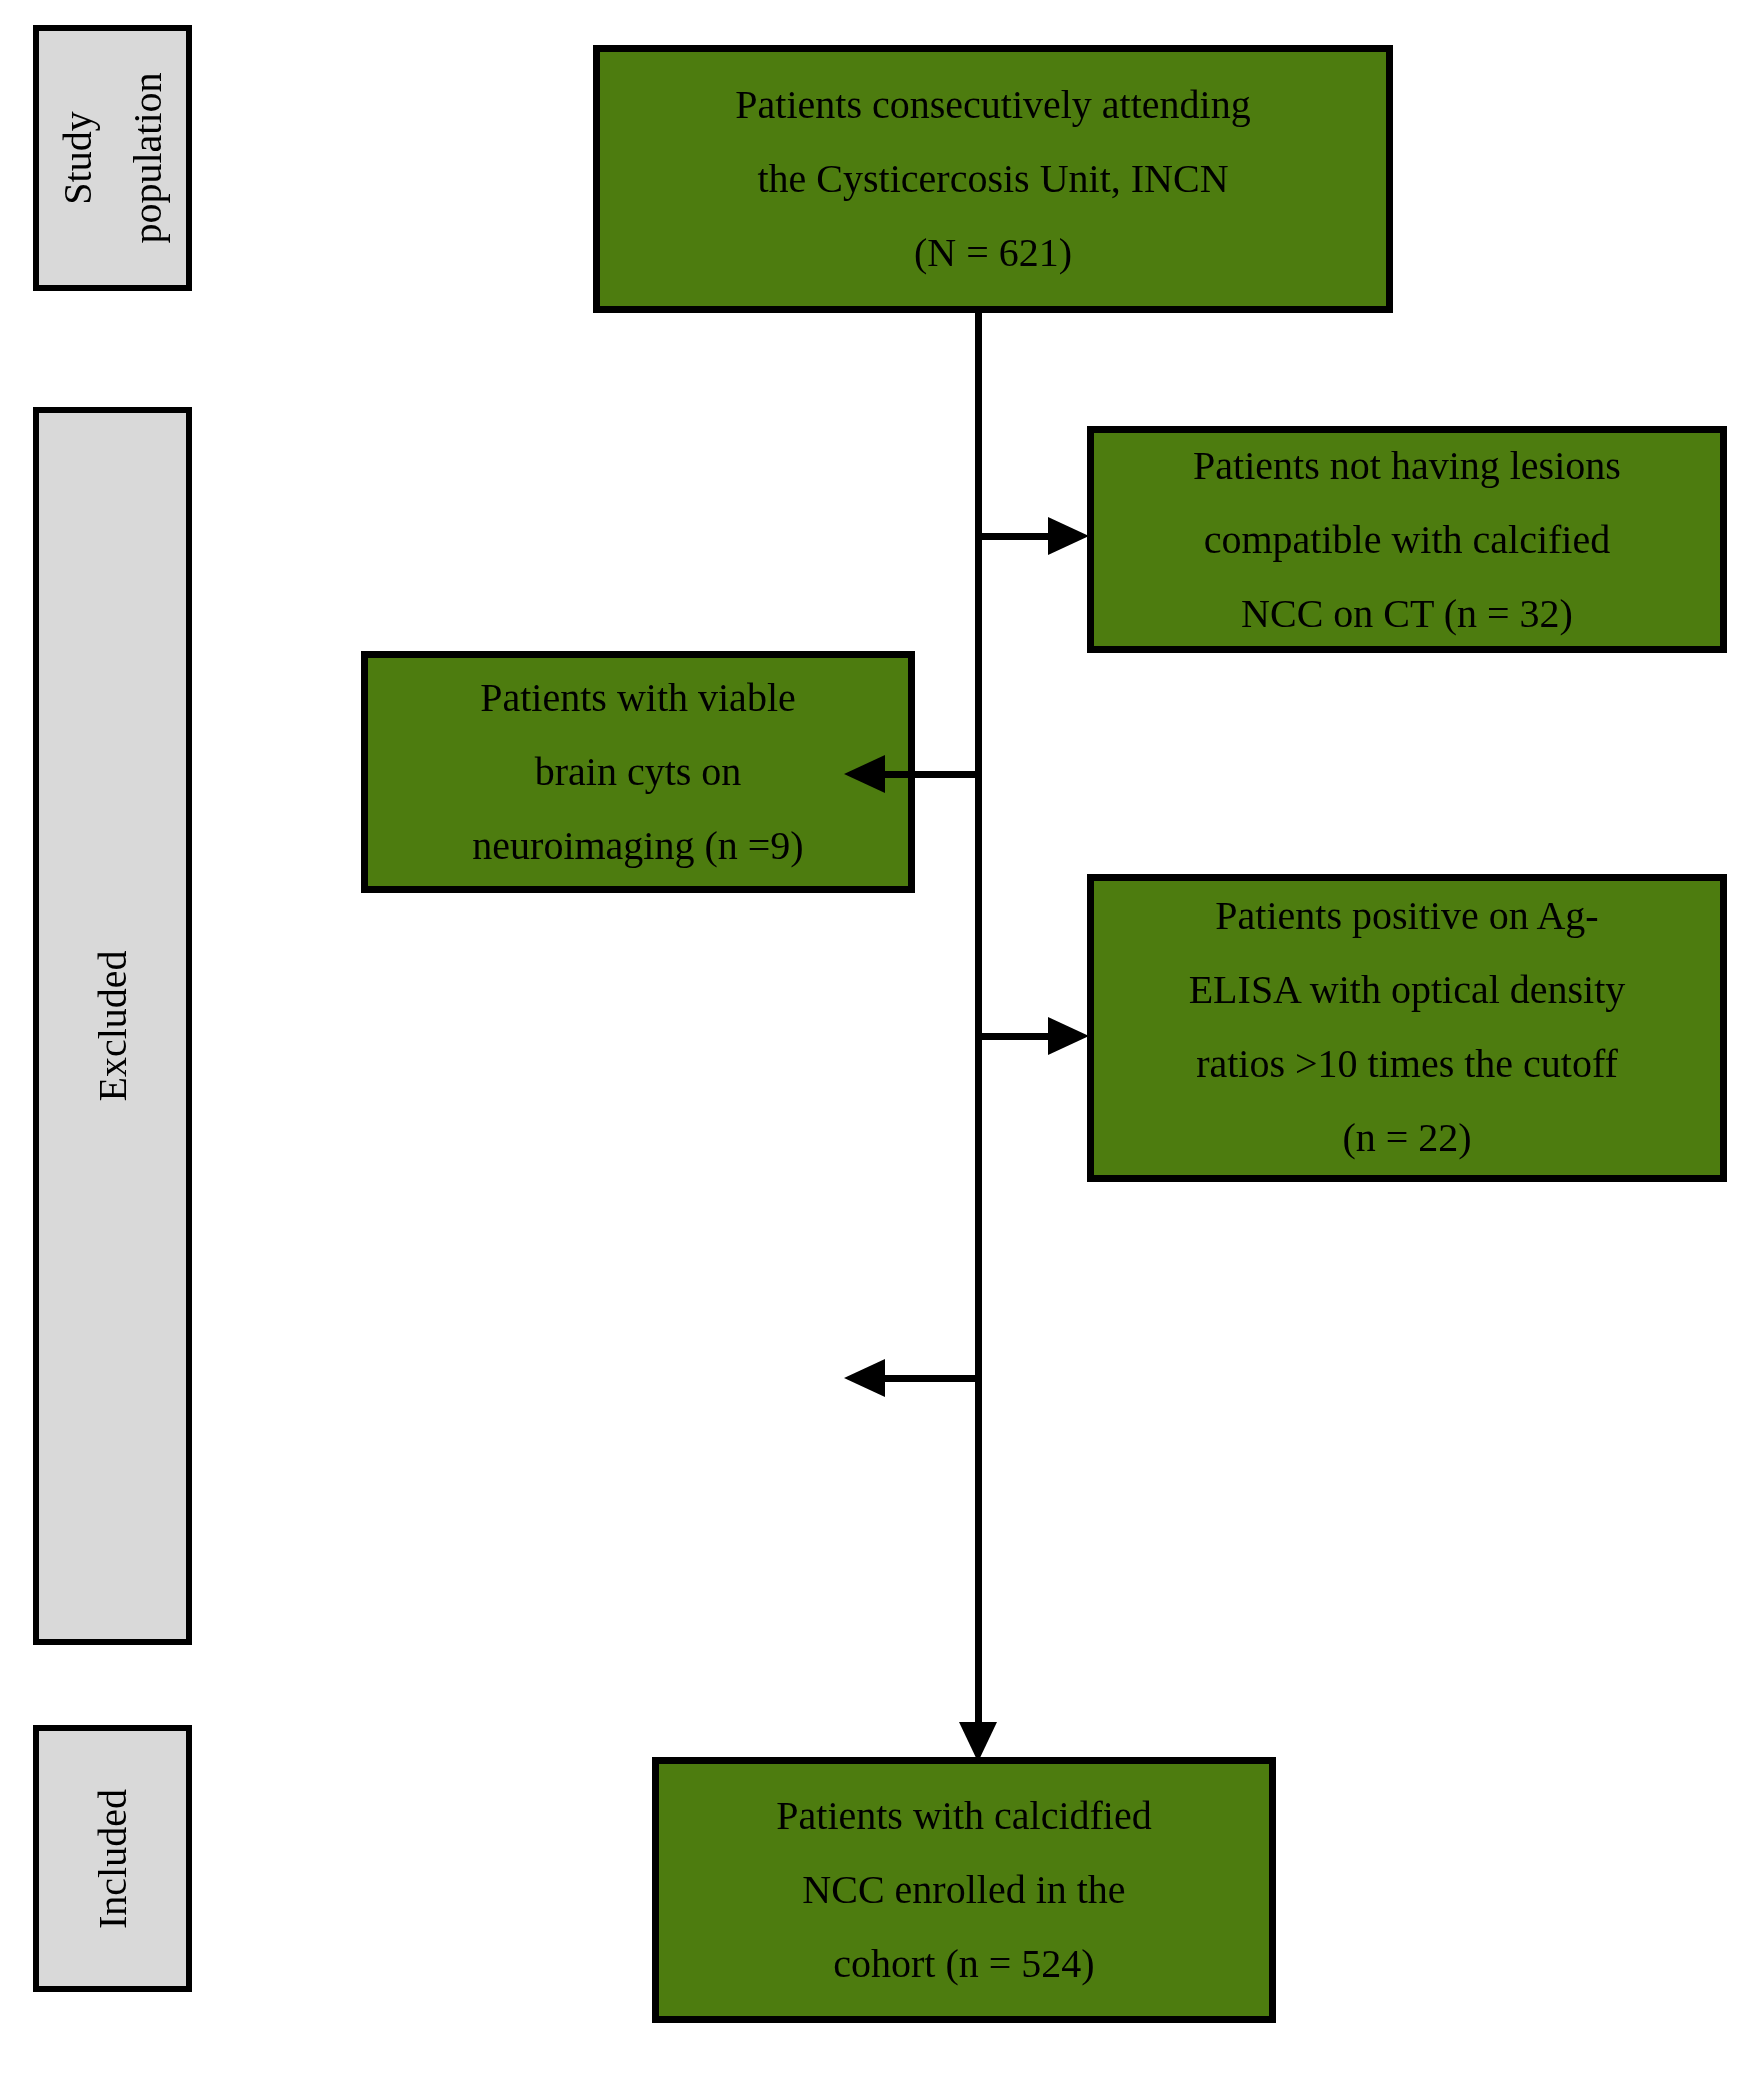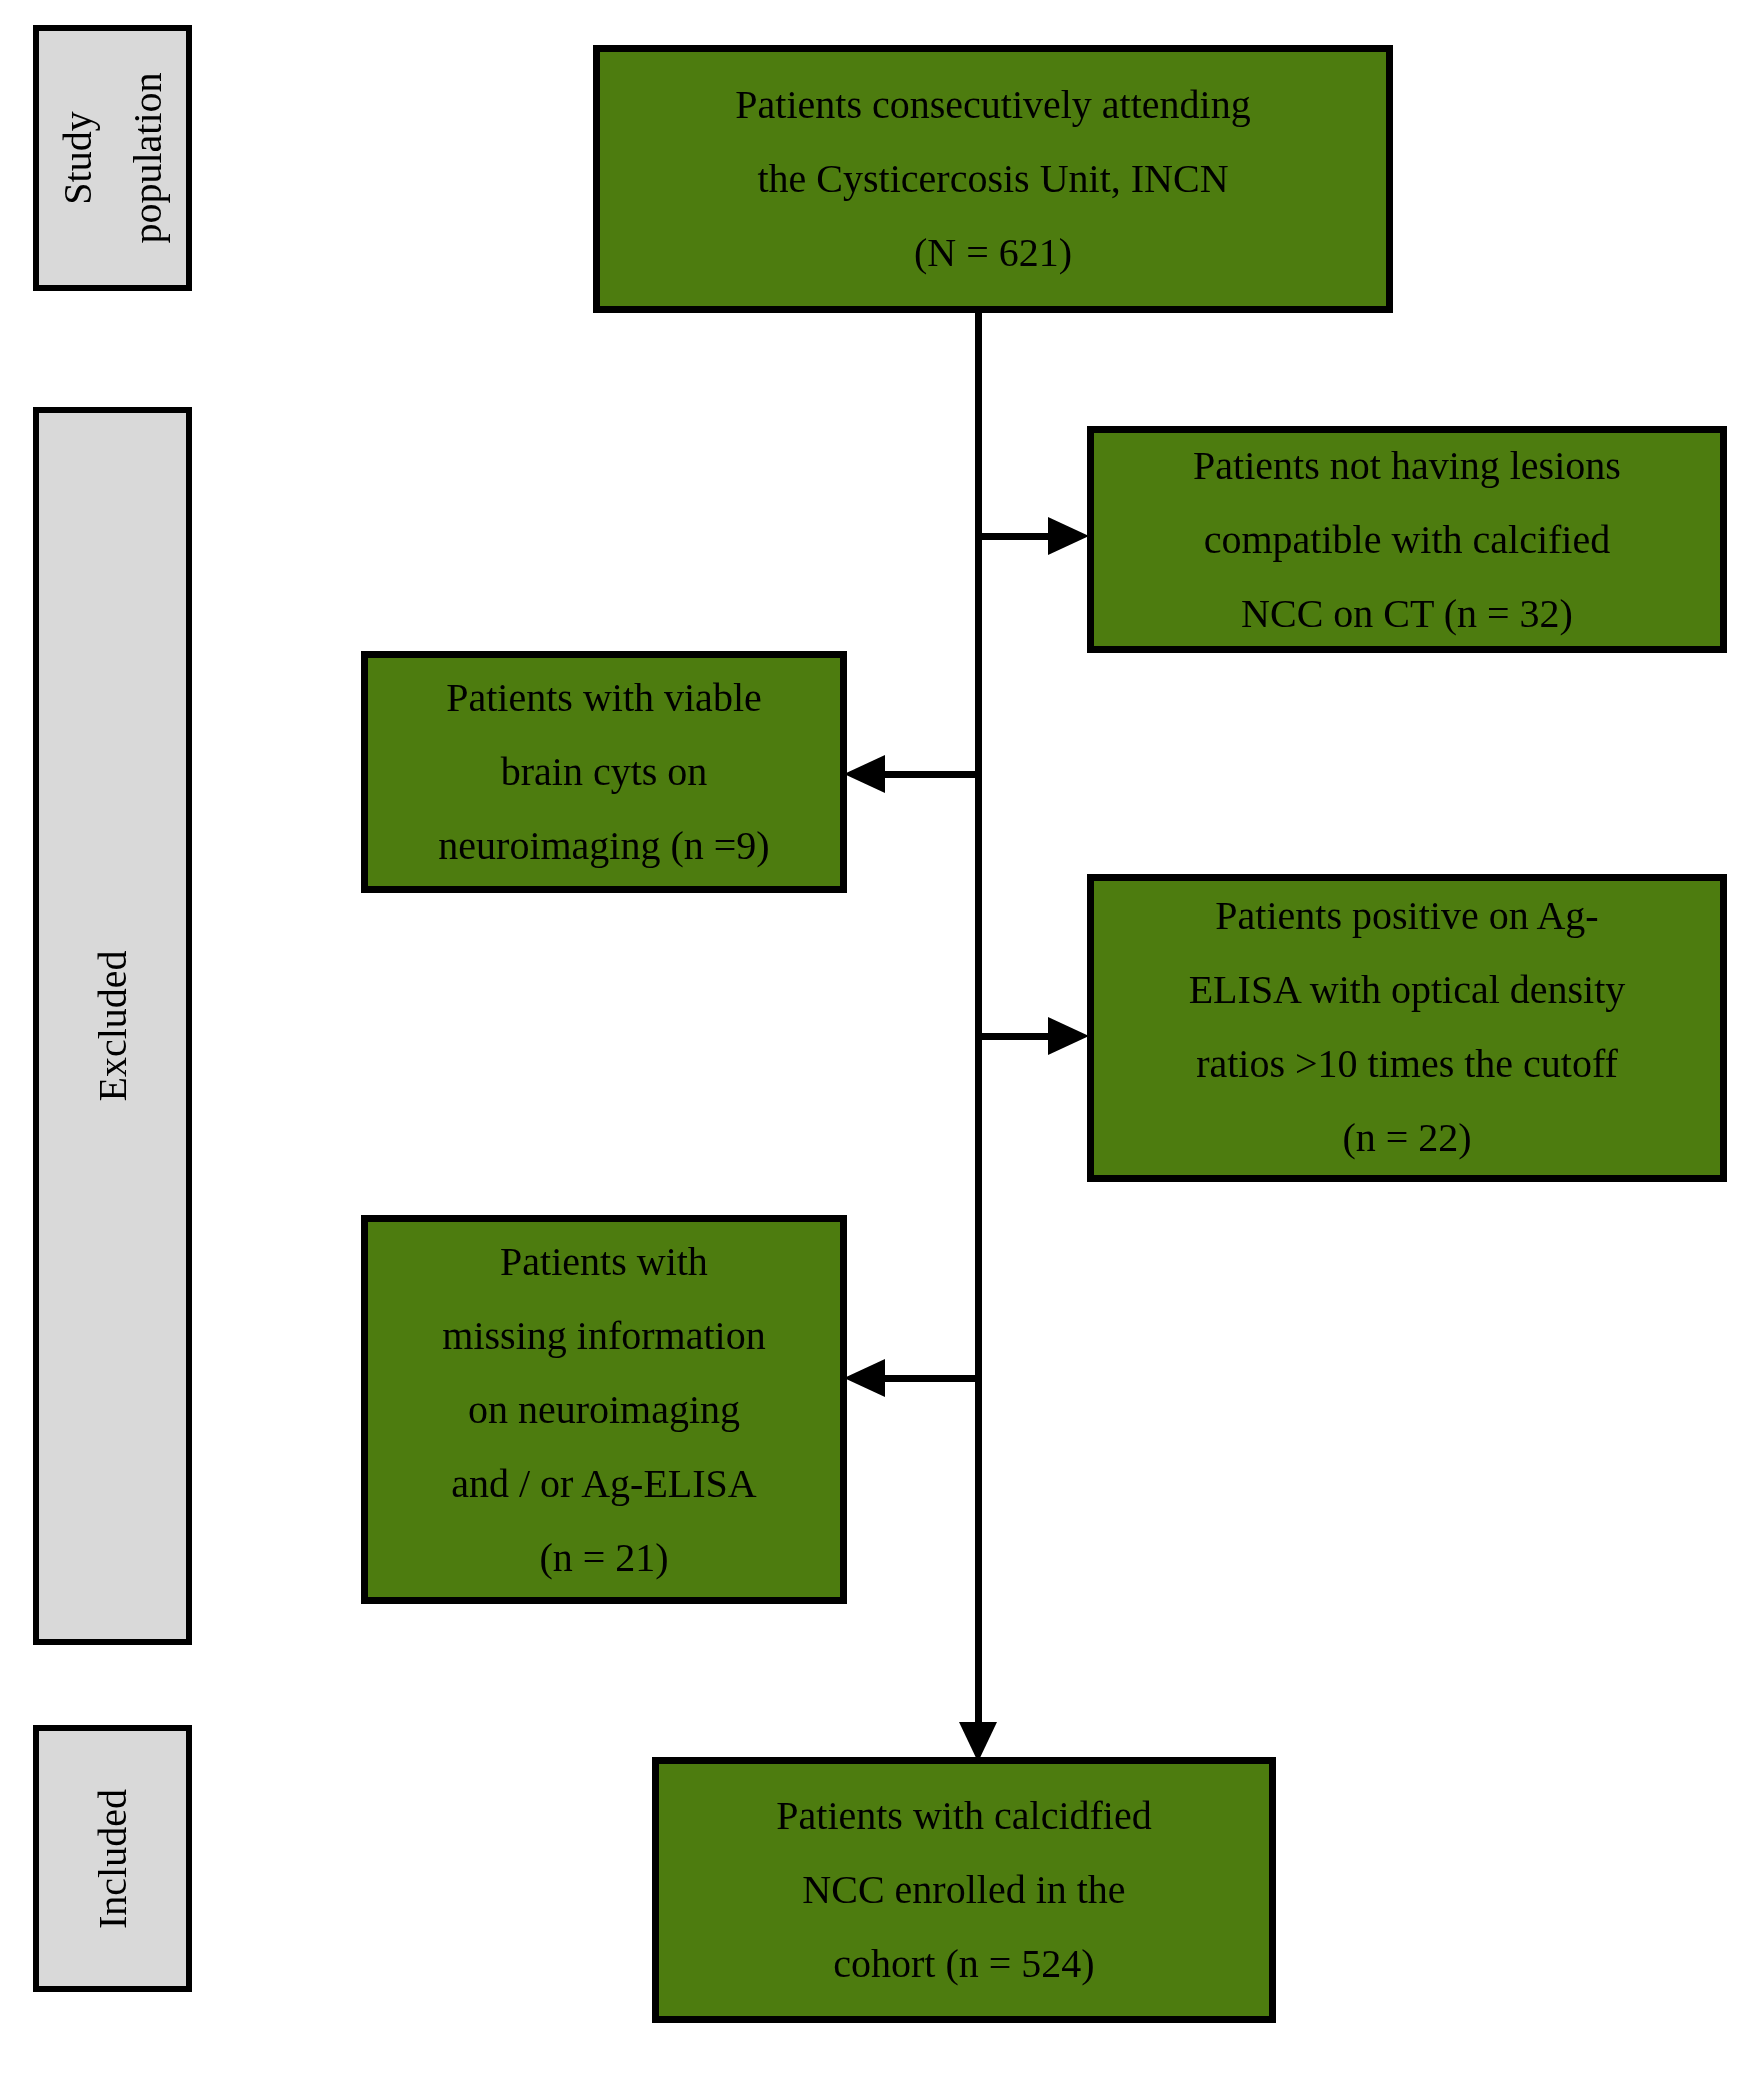--- a/index.html
+++ b/index.html
@@ -76,40 +76,33 @@
 the Cysticercosis Unit, INCN
 (N = 621)</span>
   </div>
 
   <div class="fbox" style="left:1087px; top:426px; width:640px; height:227px;">
     <span>Patients not having lesions
 compatible with calcified
 NCC on CT (n = 32)</span>
   </div>
 
-  <div class="fbox" style="left:361px; top:651px; width:486px; height:242px;">
+  <div class="fbox" style="left:361px; top:651px; width:554px; height:242px;">
     <span>Patients with viable
 brain cyts on
 neuroimaging (n =9)</span>
   </div>
 
   <div class="fbox" style="left:1087px; top:874px; width:640px; height:308px;align-items:flex-end;">
     <span>Patients positive on Ag-
 ELISA with optical density
 ratios &gt;10 times the cutoff
 (n = 22)</span>
   </div>
 
-  <div class="fbox" style="left:361px; top:1215px; width:486px; height:389px;">
-    <span>Patients with
-missing information
-on neuroimaging
-and / or Ag-ELISA
-(n = 21)</span>
-  </div>
 
   <div class="fbox" style="left:652px; top:1757px; width:624px; height:266px;">
     <span>Patients  with calcidfied
 NCC enrolled in the
 cohort (n = 524)</span>
   </div>
 
   <div class="cline" style="left:975px; top:312px; width:6.6px; height:1410px;"></div>
   <div class="ah ah-down" style="left:959px; top:1722px;"></div>
 

